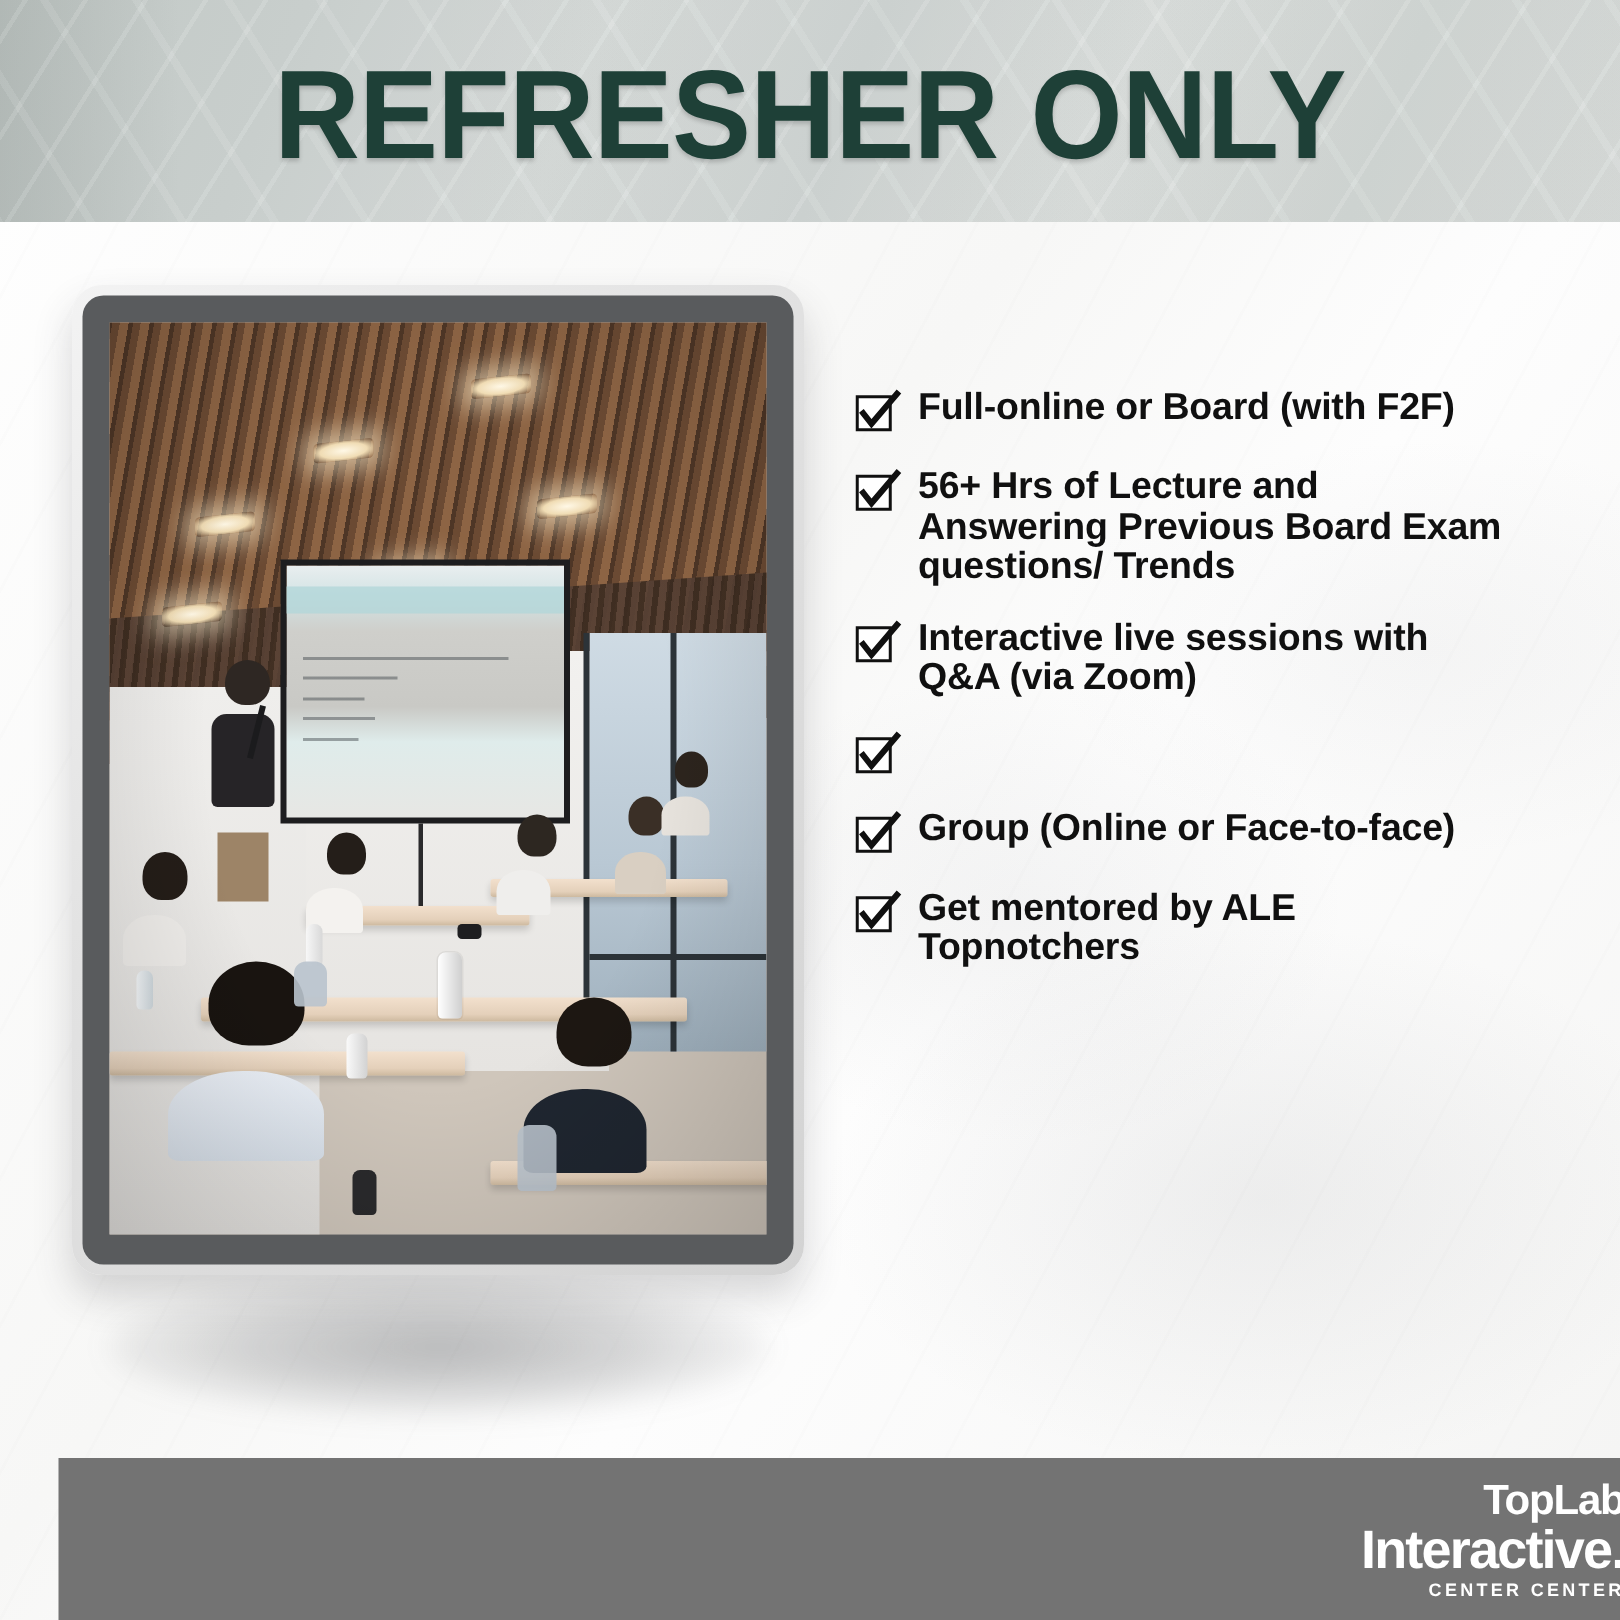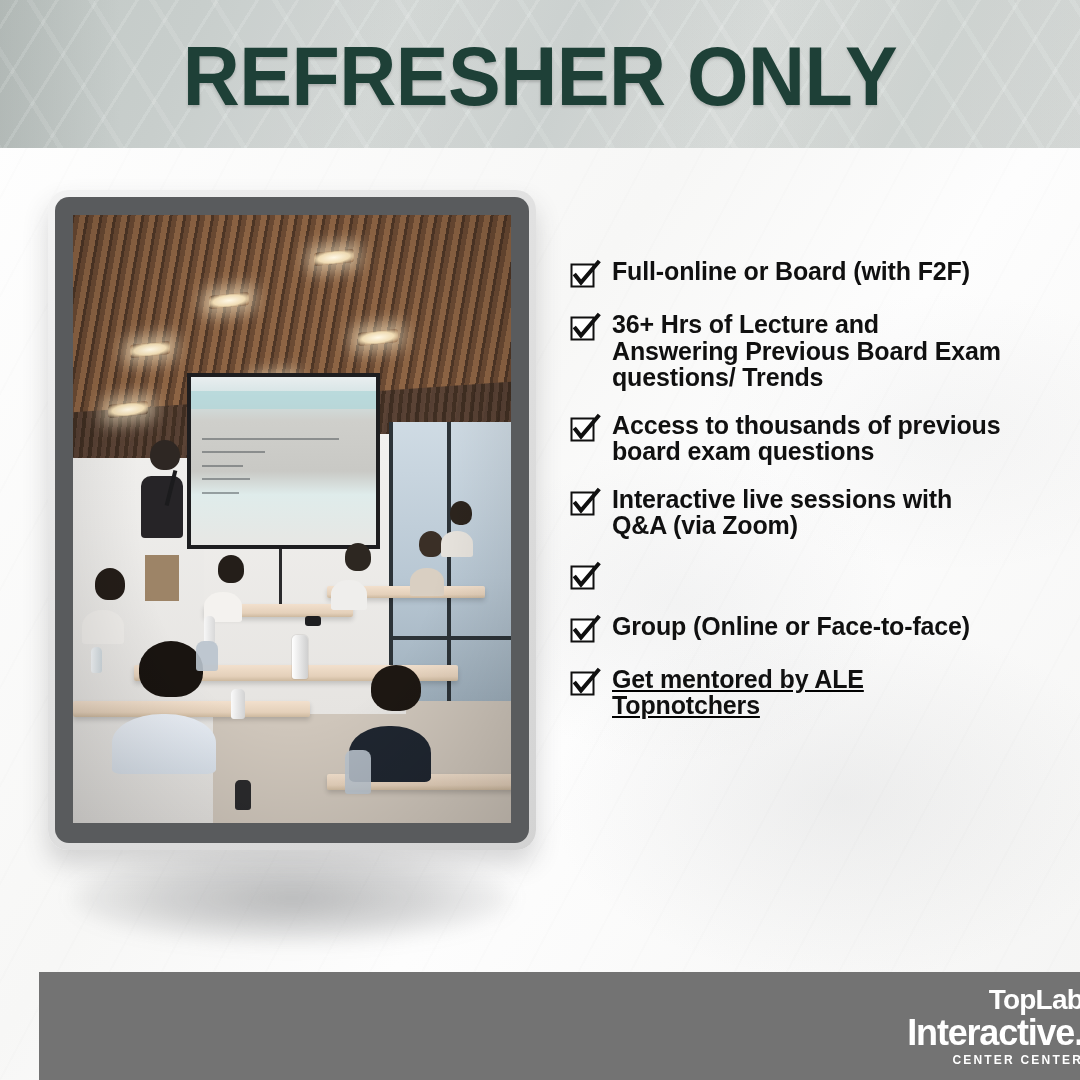--- a/index.html
+++ b/index.html
@@ -308,21 +308,21 @@
     position: absolute;
     left: 570px;
     top: 258px;
     width: 500px;
   }
   .benefit-row {
     display: flex;
     align-items: flex-start;
     margin-bottom: 21px;
   }
-  .benefit-row:last-child { margin-bottom: 0; text-decoration: underline; }
+  .benefit-row:last-child { margin-bottom: 0; }
 
   .check-icon {
     flex: 0 0 auto;
     width: 30px;
     height: 30px;
     position: relative;
     margin-right: 12px;
     margin-top: 2px;
   }
   .check-icon svg { display: block; overflow: visible; }
@@ -471,35 +471,25 @@
       <span class="benefit-text">Full-online or Board (with F2F)</span>
     </div>
 
     <div class="benefit-row">
       <span class="check-icon">
         <svg width="30" height="30" viewBox="0 0 30 30">
           <rect x="1.5" y="4.5" width="22" height="22" fill="#ffffff" stroke="#101010" stroke-width="2"></rect>
           <path d="M5.5 15.5 L11 22.5 L28 2.5" fill="none" stroke="#101010" stroke-width="4" stroke-linecap="square" stroke-linejoin="miter"></path>
         </svg>
       </span>
-      <span class="benefit-text">36+ Hrs of Lecture and
+      <span class="benefit-text">56+ Hrs of Lecture and
 Answering Previous Board Exam
 questions/ Trends</span>
     </div>
 
-    <div class="benefit-row">
-      <span class="check-icon">
-        <svg width="30" height="30" viewBox="0 0 30 30">
-          <rect x="1.5" y="4.5" width="22" height="22" fill="#ffffff" stroke="#101010" stroke-width="2"></rect>
-          <path d="M5.5 15.5 L11 22.5 L28 2.5" fill="none" stroke="#101010" stroke-width="4" stroke-linecap="square" stroke-linejoin="miter"></path>
-        </svg>
-      </span>
-      <span class="benefit-text">Access to thousands of previous
-board exam questions</span>
-    </div>
 
     <div class="benefit-row">
       <span class="check-icon">
         <svg width="30" height="30" viewBox="0 0 30 30">
           <rect x="1.5" y="4.5" width="22" height="22" fill="#ffffff" stroke="#101010" stroke-width="2"></rect>
           <path d="M5.5 15.5 L11 22.5 L28 2.5" fill="none" stroke="#101010" stroke-width="4" stroke-linecap="square" stroke-linejoin="miter"></path>
         </svg>
       </span>
       <span class="benefit-text"> Interactive live sessions with
 Q&amp;A (via Zoom)</span>

